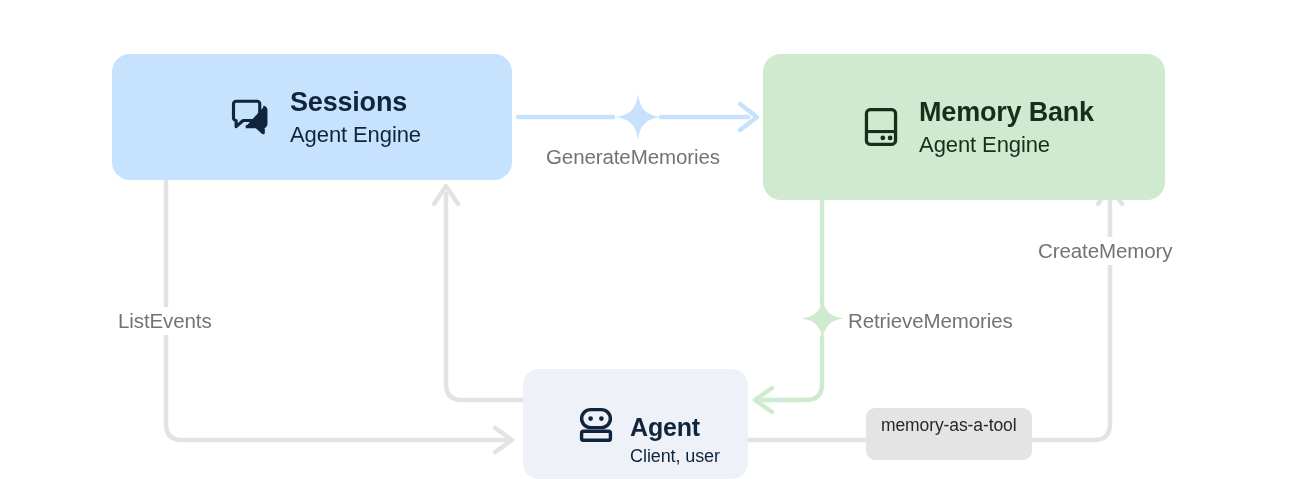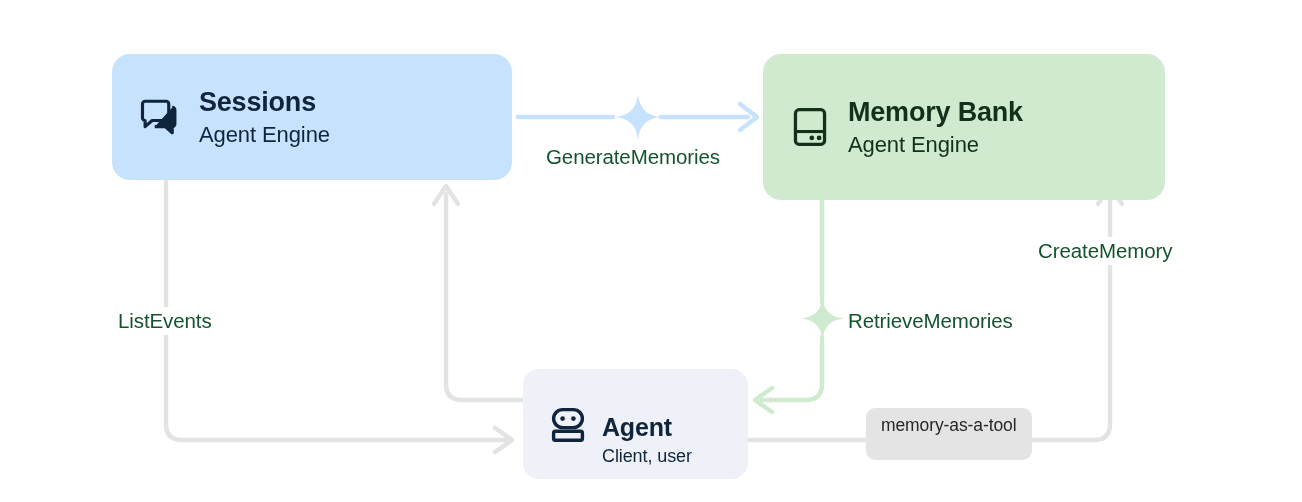--- a/index.html
+++ b/index.html
@@ -24,20 +24,21 @@
     width: 1302px;
     height: 502px;
   }
 
   .node {
     position: absolute;
     box-sizing: border-box;
     border-radius: 18px;
     display: flex;
     align-items: center;
+    justify-content: center;
     padding-left: 27px;
   }
   .node-inner {
     display: flex;
     align-items: center;
     gap: 18px;
   }
   .node-icon {
     flex: 0 0 auto;
     display: block;
@@ -84,21 +85,21 @@
     color: #10243c;
     border-radius: 16px;
   }
   #node-agent .node-title { font-size: 25px; margin-top: 32px; }
   #node-agent .node-sub { font-size: 18px; }
   #node-agent .node-inner { gap: 16px; }
 
   .edge-label {
     position: absolute;
     font-size: 20.5px;
-    color: #14532d;
+    color: #737373;
     letter-spacing: -0.1px;
     white-space: nowrap;
     background: #ffffff;
     padding: 2px 6px;
   }
   .edge-label.no-bg { background: transparent; }
 
   .pill {
     position: absolute;
     background: #e4e4e4;

